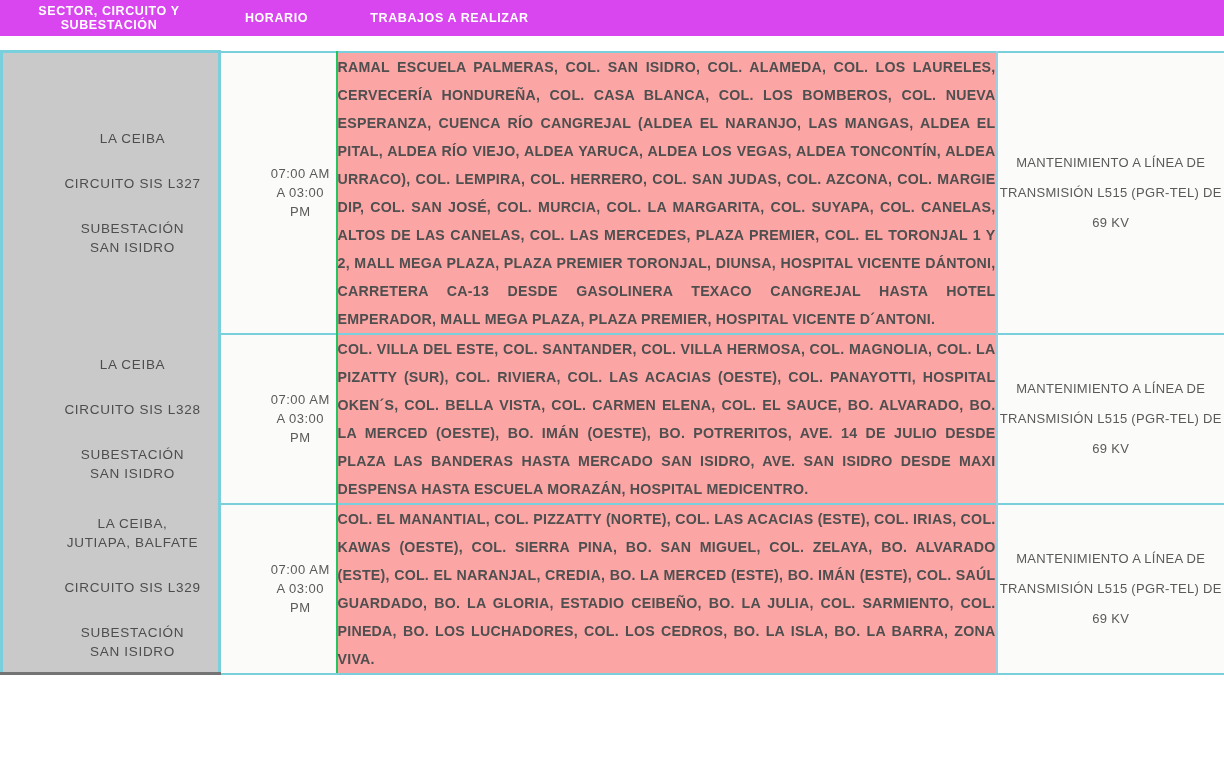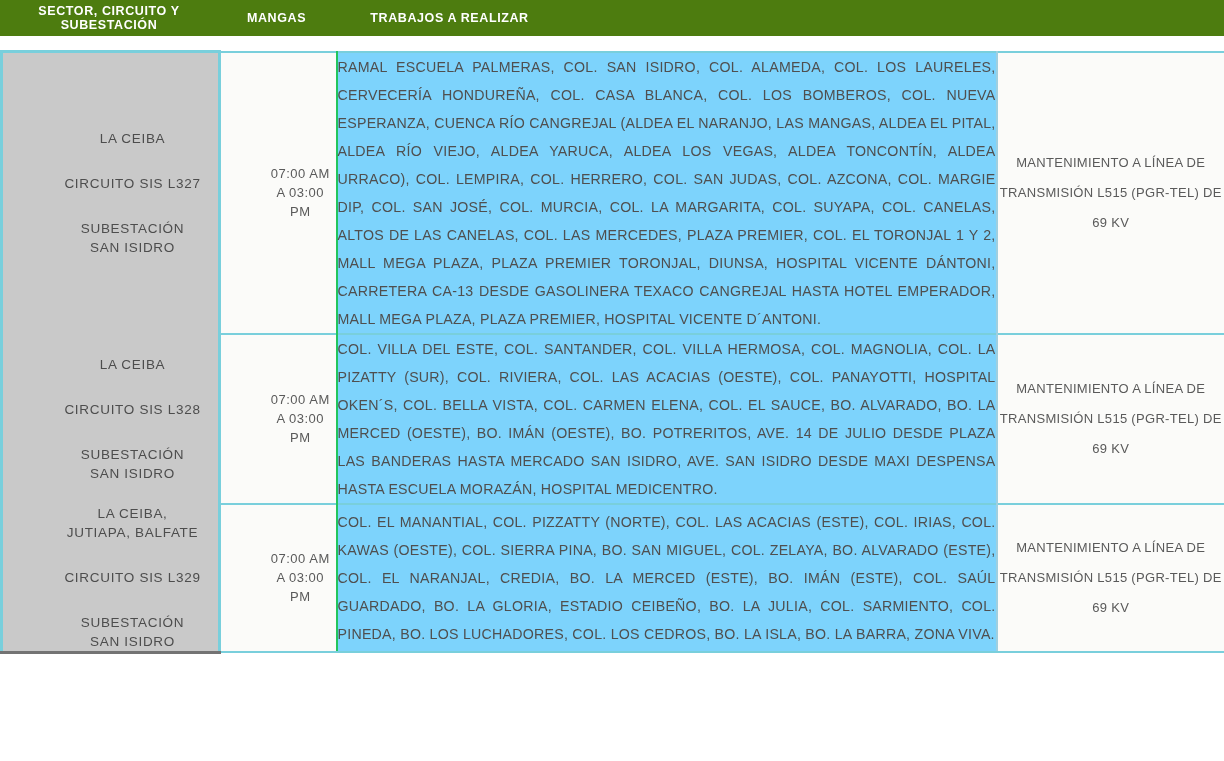--- a/index.html
+++ b/index.html
@@ -20,21 +20,21 @@
     height: 761px;
     position: relative;
     background: #ffffff;
   }
 
   
   .header-row {
     display: flex;
     width: 1224px;
     height: 36px;
-    background: #4d7c0f;
+    background: #d946ef;
     align-items: center;
   }
   .header-cell {
     color: #ffffff;
     font-size: 12.5px;
     font-weight: bold;
     letter-spacing: 0.6px;
     text-align: center;
     line-height: 14px;
     padding: 0 4px;
@@ -89,29 +89,30 @@
     text-align: center;
     color: #5a5a5a;
     font-size: 13px;
     letter-spacing: 0.5px;
     line-height: 19px;
     padding: 10px 6px;
   }
 
   
   .cell-zonas {
-    background: #7dd3fc;
+    background: #fca5a5;
     border-right: 2px solid #9ecfe0;
     color: #4f4f4f;
     font-size: 14.2px;
     letter-spacing: 0.25px;
     line-height: 28px;
     text-align: justify;
     text-align-last: left;
     padding: 10px 12px 12px 12px;
+    font-weight: bold;
   }
 
   
   .cell-trabajos {
     background: #fbfbf9;
     border-right: 3px solid #79cfdc;
     text-align: center;
     color: #5a5a5a;
     font-size: 13px;
     letter-spacing: 0.3px;
@@ -142,21 +143,21 @@
     border-top: 3px solid #79cfdc;
   }
 </style>
 </head>
 <body>
 
 <div class="sheet">
 
   <div class="header-row">
     <div class="header-cell h-sector">SECTOR, CIRCUITO Y SUBESTACIÓN</div>
-    <div class="header-cell h-horario">MANGAS</div>
+    <div class="header-cell h-horario">HORARIO</div>
     <div class="header-cell h-trabajos">TRABAJOS A REALIZAR</div>
   </div>
 
   <div class="header-gap"></div>
 
   <table class="table">
     <colgroup>
       <col class="col-sector">
       <col class="col-horario">
       <col class="col-zonas">

